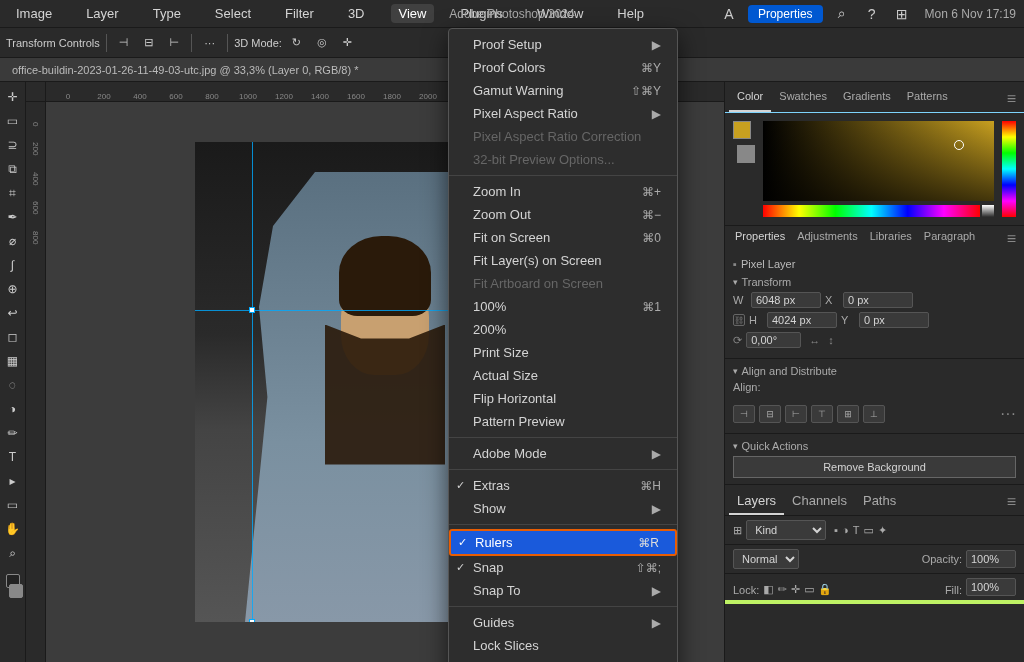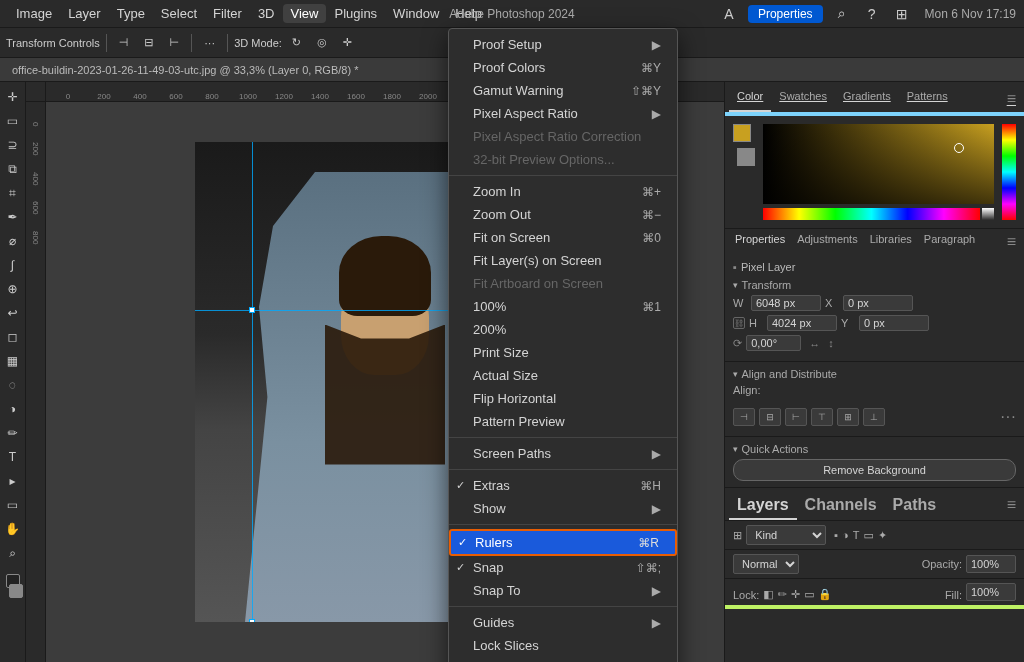--- a/index.html
+++ b/index.html
@@ -15,21 +15,21 @@
     }
 
     
     .menu-bar {
       display: flex;
       align-items: center;
       height: 28px;
       background: #2a2a2a;
       border-bottom: 1px solid #1a1a1a;
       padding: 0 8px;
-      gap: 0;
+      gap: 18px;
       position: relative;
       z-index: 100;
     }
     .menu-item {
       padding: 2px 8px;
       border-radius: 4px;
       cursor: pointer;
       font-size: 13px;
       color: #d4d4d4;
       white-space: nowrap;
@@ -197,24 +197,23 @@
       width: 300px;
       background: #2a2a2a;
       border-left: 1px solid #1a1a1a;
       display: flex;
       flex-direction: column;
     }
 
     
     .panel-tabs {
       display: flex;
-      border-bottom: 4px solid #7dd3fc;
+      border-bottom: 1px solid #7dd3fc;
       padding: 0 4px;
       padding-top: 4px;
-      text-decoration: underline;
     }
     .panel-tab {
       padding: 4px 8px;
       font-size: 11px;
       color: #aaa;
       cursor: pointer;
       border-bottom: 2px solid transparent;
     }
     .panel-tab.active { color: #d4d4d4; border-bottom-color: #d4d4d4; }
     .panel-options { margin-left: auto; font-size: 16px; color: #888; padding: 4px; cursor: pointer; }
@@ -345,39 +344,38 @@
     .align-more { font-size: 16px; color: #888; margin-left: auto; cursor: pointer; }
 
     
     .quick-section { padding: 6px 8px; border-bottom: 1px solid #1a1a1a; }
     .remove-bg-btn {
       background: #3a3a3a;
       border: 1px solid #666;
       color: #d4d4d4;
       font-size: 11px;
       padding: 4px 12px;
-      border-radius: 10px;
+      border-radius: 0;
       cursor: pointer;
       width: 100%;
     }
 
     
     .layers-section { flex: 1; overflow: hidden; display: flex; flex-direction: column; }
     .layers-tabs {
       display: flex;
       border-bottom: 1px solid #1a1a1a;
       padding: 0 4px;
       padding-top: 4px;
     }
     .layers-tab {
       padding: 4px 8px;
-      font-size: 16px;
+      font-size: 13px;
       color: #aaa;
       cursor: pointer;
-      font-weight: bold;
     }
     .layers-tab.active { color: #d4d4d4; border-bottom: 2px solid #d4d4d4; }
     .layers-controls {
       display: flex;
       align-items: center;
       padding: 4px 8px;
       gap: 4px;
       border-bottom: 1px solid #1a1a1a;
     }
     .layers-filter {
@@ -830,21 +828,21 @@
   <div class="dm-item">
     <span>Flip Horizontal</span>
   </div>
 
   <div class="dm-item">
     <span>Pattern Preview</span>
   </div>
   <div class="dm-sep"></div>
 
   <div class="dm-item">
-    <span>Screen Paths</span>
+    <span>Adobe Mode</span>
     <span class="arrow">▶</span>
   </div>
   <div class="dm-sep"></div>
 
   <div class="dm-item">
     <span class="check">✓</span>
     <span>Extras</span>
     <span class="shortcut">⌘H</span>
   </div>
 

